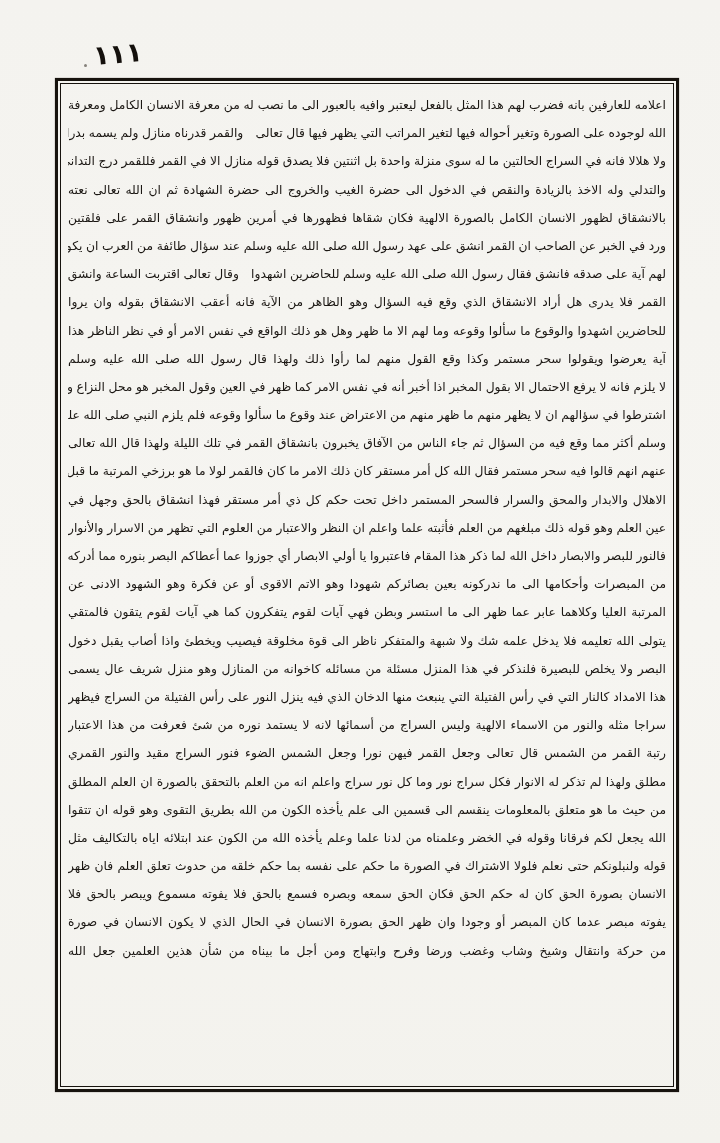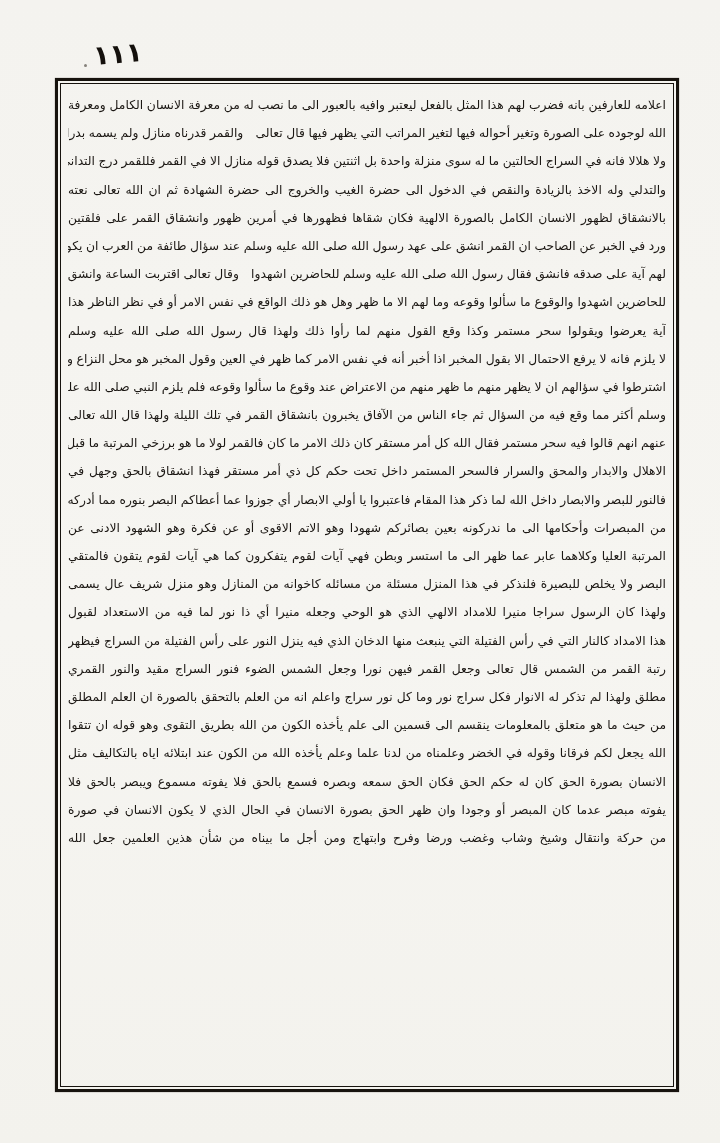--- a/index.html
+++ b/index.html
@@ -57,37 +57,41 @@
   <div class="frame">
     <div class="frame-inner">
       <div class="textblock">
         <div class="line">اعلامه للعارفين بانه فضرب لهم هذا المثل بالفعل ليعتبر وافيه بالعبور الى ما نصب له من معرفة الانسان الكامل ومعرفة</div>
         <div class="line">الله لوجوده على الصورة وتغير أحواله فيها لتغير المراتب التي يظهر فيها قال تعالى والقمر قدرناه منازل ولم يسمه بدرا</div>
         <div class="line">ولا هلالا فانه في السراج الحالتين ما له سوى منزلة واحدة بل اثنتين فلا يصدق قوله منازل الا في القمر فللقمر درج التداني</div>
         <div class="line">والتدلي وله الاخذ بالزيادة والنقص في الدخول الى حضرة الغيب والخروج الى حضرة الشهادة ثم ان الله تعالى نعته</div>
         <div class="line">بالانشقاق لظهور الانسان الكامل بالصورة الالهية فكان شقاها فظهورها في أمرين ظهور وانشقاق القمر على فلقتين</div>
         <div class="line">ورد في الخبر عن الصاحب ان القمر انشق على عهد رسول الله صلى الله عليه وسلم عند سؤال طائفة من العرب ان يكون</div>
         <div class="line">لهم آية على صدقه فانشق فقال رسول الله صلى الله عليه وسلم للحاضرين اشهدوا وقال تعالى اقتربت الساعة وانشق</div>
+        <div class="line">القمر فلا يدرى هل أراد الانشقاق الذي وقع فيه السؤال وهو الظاهر من الآية فانه أعقب الانشقاق بقوله وان يروا</div>
         <div class="line">للحاضرين اشهدوا والوقوع ما سألوا وقوعه وما لهم الا ما ظهر وهل هو ذلك الواقع في نفس الامر أو في نظر الناظر هذا</div>
         <div class="line">آية يعرضوا ويقولوا سحر مستمر وكذا وقع القول منهم لما رأوا ذلك ولهذا قال رسول الله صلى الله عليه وسلم</div>
         <div class="line">لا يلزم فانه لا يرفع الاحتمال الا بقول المخبر اذا أخبر أنه في نفس الامر كما ظهر في العين وقول المخبر هو محل النزاع وما</div>
         <div class="line">اشترطوا في سؤالهم ان لا يظهر منهم ما ظهر منهم من الاعتراض عند وقوع ما سألوا وقوعه فلم يلزم النبي صلى الله عليه</div>
         <div class="line">وسلم أكثر مما وقع فيه من السؤال ثم جاء الناس من الآفاق يخبرون بانشقاق القمر في تلك الليلة ولهذا قال الله تعالى</div>
         <div class="line">عنهم انهم قالوا فيه سحر مستمر فقال الله كل أمر مستقر كان ذلك الامر ما كان فالقمر لولا ما هو برزخي المرتبة ما قبل</div>
         <div class="line">الاهلال والابدار والمحق والسرار فالسحر المستمر داخل تحت حكم كل ذي أمر مستقر فهذا انشقاق بالحق وجهل في</div>
+        <div class="line">عين العلم وهو قوله ذلك مبلغهم من العلم فأثبته علما واعلم ان النظر والاعتبار من العلوم التي تظهر من الاسرار والأنوار</div>
         <div class="line">فالنور للبصر والابصار داخل الله لما ذكر هذا المقام فاعتبروا يا أولي الابصار أي جوزوا عما أعطاكم البصر بنوره مما أدركه</div>
         <div class="line">من المبصرات وأحكامها الى ما ندركونه بعين بصائركم شهودا وهو الاتم الاقوى أو عن فكرة وهو الشهود الادنى عن</div>
         <div class="line">المرتبة العليا وكلاهما عابر عما ظهر الى ما استسر وبطن فهي آيات لقوم يتفكرون كما هي آيات لقوم يتقون فالمتقي</div>
+        <div class="line">يتولى الله تعليمه فلا يدخل علمه شك ولا شبهة والمتفكر ناظر الى قوة مخلوقة فيصيب ويخطئ واذا أصاب يقبل دخول</div>
         <div class="line">البصر ولا يخلص للبصيرة فلنذكر في هذا المنزل مسئلة من مسائله كاخوانه من المنازل وهو منزل شريف عال يسمى</div>
-        <div class="line">ولهذا كان الرسول سراجا منيرا للامداد الالهي الذي هو الوحي وجعله منيرا أي ذا نور لما فيه من الاستعداد لقبول</div>
         <div class="line">هذا الامداد كالنار التي في رأس الفتيلة التي ينبعث منها الدخان الذي فيه ينزل النور على رأس الفتيلة من السراج فيظهر</div>
+        <div class="line">سراجا مثله والنور من الاسماء الالهية وليس السراج من أسمائها لانه لا يستمد نوره من شئ فعرفت من هذا الاعتبار</div>
         <div class="line">رتبة القمر من الشمس قال تعالى وجعل القمر فيهن نورا وجعل الشمس الضوء فنور السراج مقيد والنور القمري</div>
         <div class="line">مطلق ولهذا لم تذكر له الانوار فكل سراج نور وما كل نور سراج واعلم انه من العلم بالتحقق بالصورة ان العلم المطلق</div>
         <div class="line">من حيث ما هو متعلق بالمعلومات ينقسم الى قسمين الى علم يأخذه الكون من الله بطريق التقوى وهو قوله ان تتقوا</div>
         <div class="line">الله يجعل لكم فرقانا وقوله في الخضر وعلمناه من لدنا علما وعلم يأخذه الله من الكون عند ابتلائه اياه بالتكاليف مثل</div>
+        <div class="line">قوله ولنبلونكم حتى نعلم فلولا الاشتراك في الصورة ما حكم على نفسه بما حكم خلقه من حدوث تعلق العلم فان ظهر</div>
         <div class="line">الانسان بصورة الحق كان له حكم الحق فكان الحق سمعه وبصره فسمع بالحق فلا يفوته مسموع ويبصر بالحق فلا</div>
         <div class="line">يفوته مبصر عدما كان المبصر أو وجودا وان ظهر الحق بصورة الانسان في الحال الذي لا يكون الانسان في صورة</div>
         <div class="line">من حركة وانتقال وشيخ وشاب وغضب ورضا وفرح وابتهاج ومن أجل ما بيناه من شأن هذين العلمين جعل الله</div>
       </div>
     </div>
   </div>
 
 </div>
 
 </body></html>

